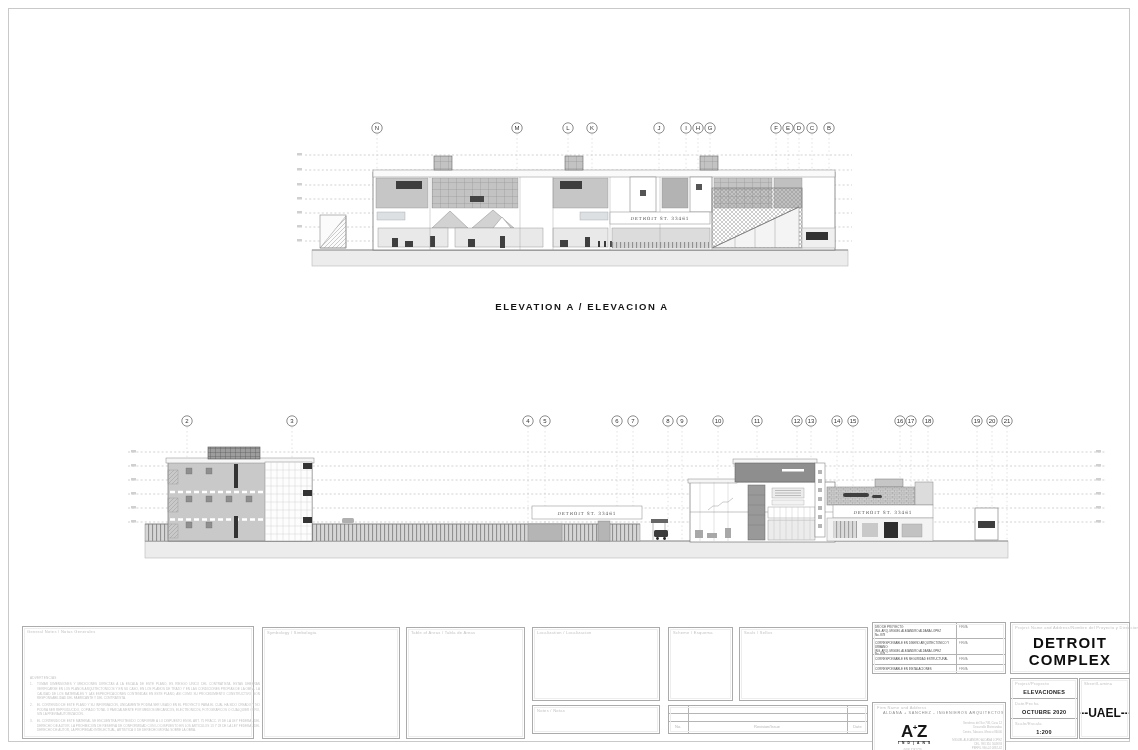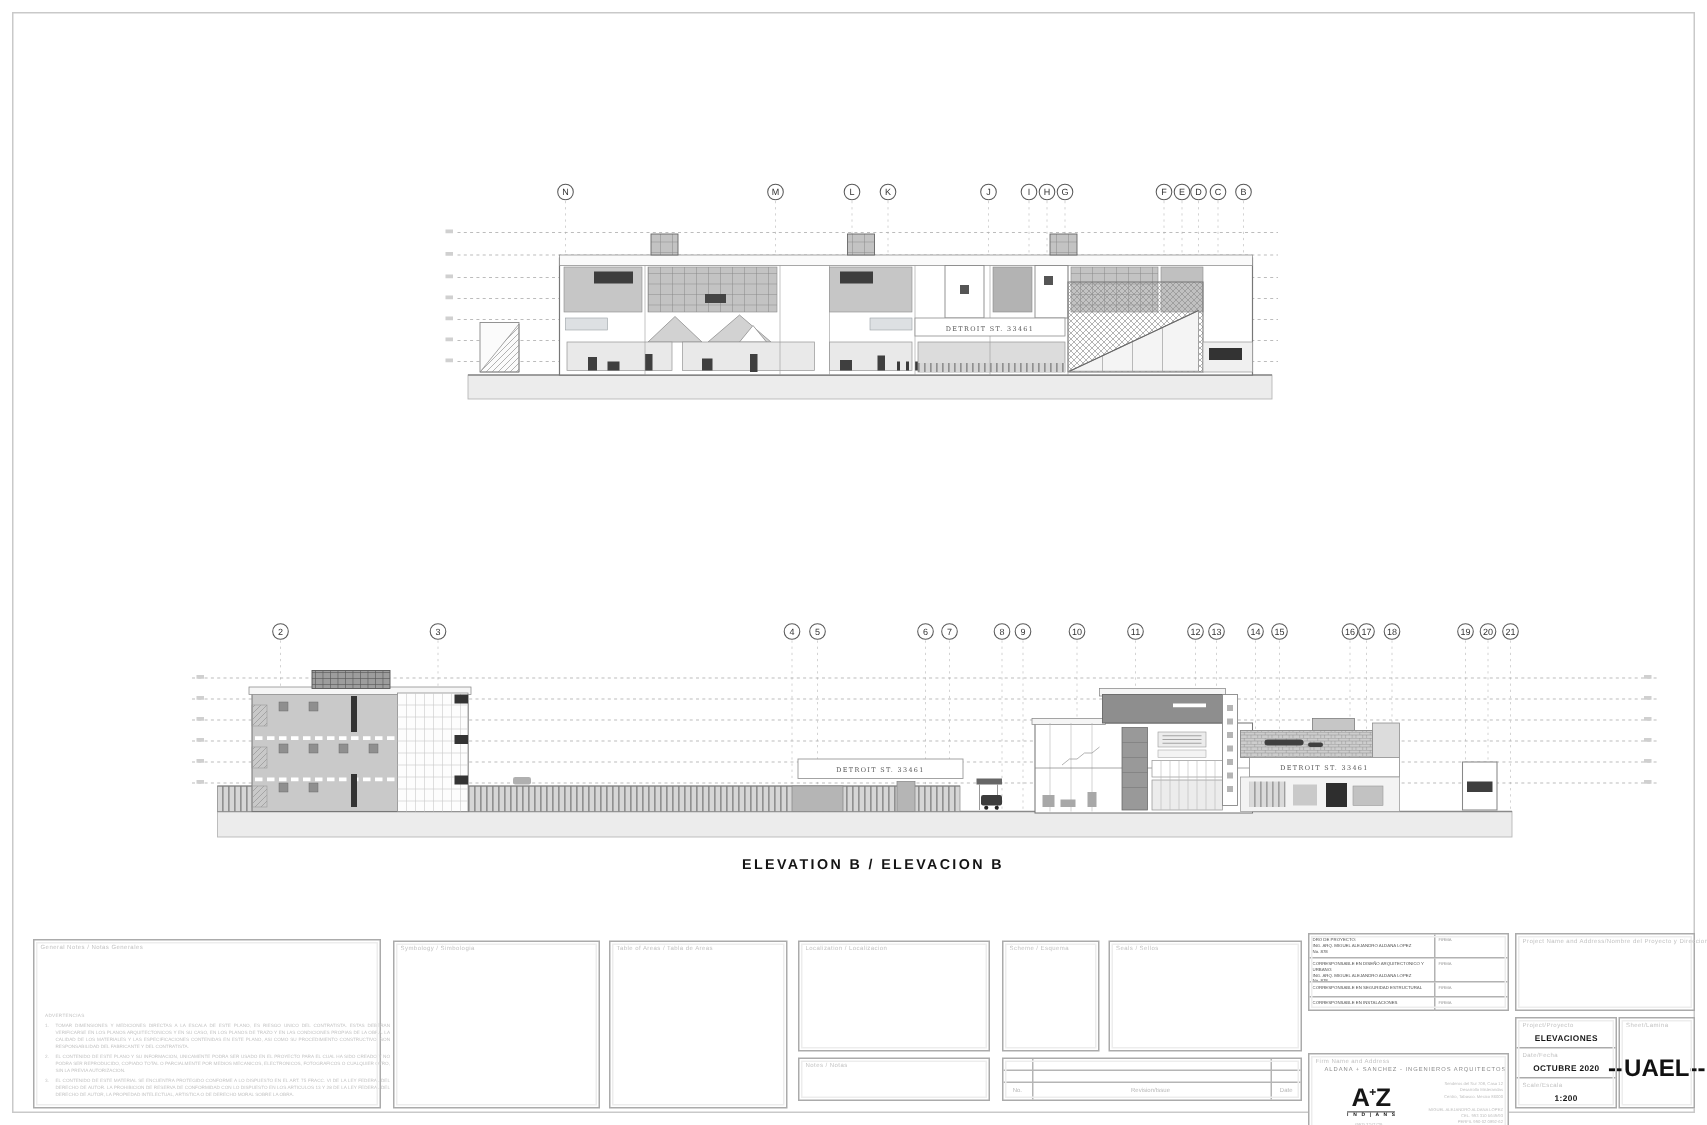--- a/index.html
+++ b/index.html
@@ -37,21 +37,21 @@
   .sigfirma>div{font-size:5.6px;transform:scale(.5);transform-origin:0 0;color:#8f8f8f;}
   .metacell{position:relative;border-bottom:1px solid #ababab;}
   .metacell:last-child{border-bottom:none;}
   .mval{position:absolute;inset:7px 0 0 0;display:flex;align-items:center;justify-content:center;}
   .mval>span{font-size:10px;transform:scale(.55);font-weight:bold;color:#161616;
              letter-spacing:.5px;white-space:nowrap;}
   .prel{white-space:pre-line;}
   .projname{position:absolute;left:0;right:0;top:11px;text-align:center;font-size:15px;
             font-weight:bold;letter-spacing:1.2px;line-height:1.15;color:#0d0d0d;white-space:pre-line;}
   .sheetval{position:absolute;inset:8px 0 0 0;display:flex;align-items:center;justify-content:center;
-            font-size:16px;font-weight:bold;color:#111;white-space:nowrap;}
+            font-size:12px;font-weight:bold;color:#111;white-space:nowrap;}
   .firmname{position:absolute;left:10px;top:8px;font-size:7px;transform:scale(.55);
             transform-origin:0 0;color:#8c8c8c;letter-spacing:1.2px;white-space:nowrap;}
   .logo{position:absolute;left:12px;top:20px;width:58px;text-align:center;color:#161616;}
   .logoA{font-size:17px;font-weight:bold;letter-spacing:-.5px;line-height:1;}
   .logoA sup{font-size:8px;}
   .logosub{border-top:1.5px solid #161616;margin-top:1px;font-size:6px;transform:scale(.55);
            transform-origin:50% 0;letter-spacing:2px;white-space:nowrap;font-weight:bold;}
   .firmcontact{position:absolute;right:3px;top:18px;width:116px;text-align:right;font-size:5.6px;
                color:#c0c0c0;transform:scale(.5);transform-origin:100% 0;line-height:1.5;white-space:pre-line;}
   .firmphone{position:absolute;left:2px;top:45px;width:150px;text-align:center;font-size:5.6px;
@@ -450,21 +450,21 @@
       <rect x="833" y="521" width="24" height="17" fill="url(#slats)" opacity="0.85"></rect>
       <rect x="862" y="523" width="16" height="14" fill="#c9c9c9"></rect>
       <rect x="884" y="522" width="14" height="16" fill="#2e2e2e"></rect>
       <rect x="902" y="524" width="20" height="13" fill="#c2c2c2" stroke="#999" stroke-width="0.4"></rect>
 
       <rect x="975" y="508" width="23" height="32" fill="#fff" stroke="#888" stroke-width="0.7"></rect>
       <rect x="978" y="521" width="17" height="7" fill="#3f3f3f"></rect>
     </g>
   </svg>
 
-  <div class="elevtitle" style="left:417px;top:571px;">ELEVATION  B  /  ELEVACION  B</div>
+  <div class="elevtitle" style="left:417px;top:301px;">ELEVATION  A  /  ELEVACION  A</div>
 
   <div class="panel" style="left:22px;top:626px;width:230px;height:111px;">
     <span class="phead">General  Notes  /  Notas  Generales</span>
     <div class="notesbody">
       <div class="ntitle">ADVERTENCIAS</div>
       <div class="nitem">
           <span class="num">1.</span>
         <span>TOMAR DIMENSIONES Y MEDICIONES DIRECTAS A LA ESCALA DE ESTE PLANO, ES RIESGO UNICO DEL CONTRATISTA. ESTAS DEBERAN VERIFICARSE EN LOS PLANOS ARQUITECTONICOS Y EN SU CASO, EN LOS PLANOS DE TRAZO Y EN LAS CONDICIONES PROPIAS DE LA OBRA. LA CALIDAD DE LOS MATERIALES Y LAS ESPECIFICACIONES CONTENIDAS EN ESTE PLANO, ASI COMO SU PROCEDIMIENTO CONSTRUCTIVO, SON RESPONSABILIDAD DEL FABRICANTE Y DEL CONTRATISTA.</span>
         </div>
       <div class="nitem">
@@ -570,20 +570,22 @@
 Desarrollo Misterandas
 Centro, Tabasco. Mexico 86000
 
 MIGUEL ALEJANDRO ALDANA LOPEZ
 CEL. 993 310 5649/93
 PERFIL 990-02 0892-62</div>
   </div>
 
   <div class="panel" style="left:1010px;top:622px;width:118px;height:50px;">
     <span class="phead">Project  Name  and  Address/Nombre  del  Proyecto  y  Direccion</span>
+    <div class="projname">DETROIT
+COMPLEX</div>
   </div>
 
   <div class="panel" style="left:1010px;top:678px;width:66px;height:59px;">
     <div class="metacell" style="height:19px;">
       <span class="phead">Project/Proyecto</span>
       <div class="mval">
           <span>ELEVACIONES</span>
         </div>
     </div>
     <div class="metacell" style="height:19px;">

